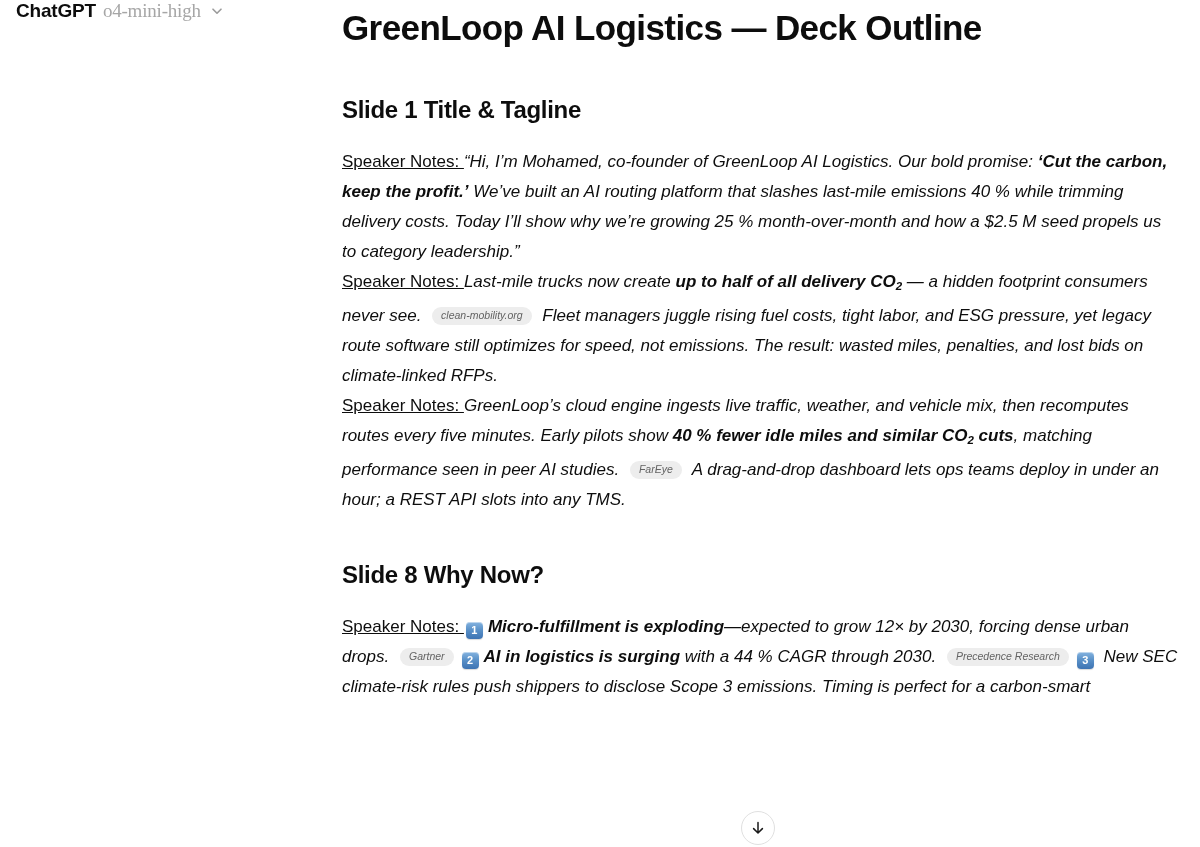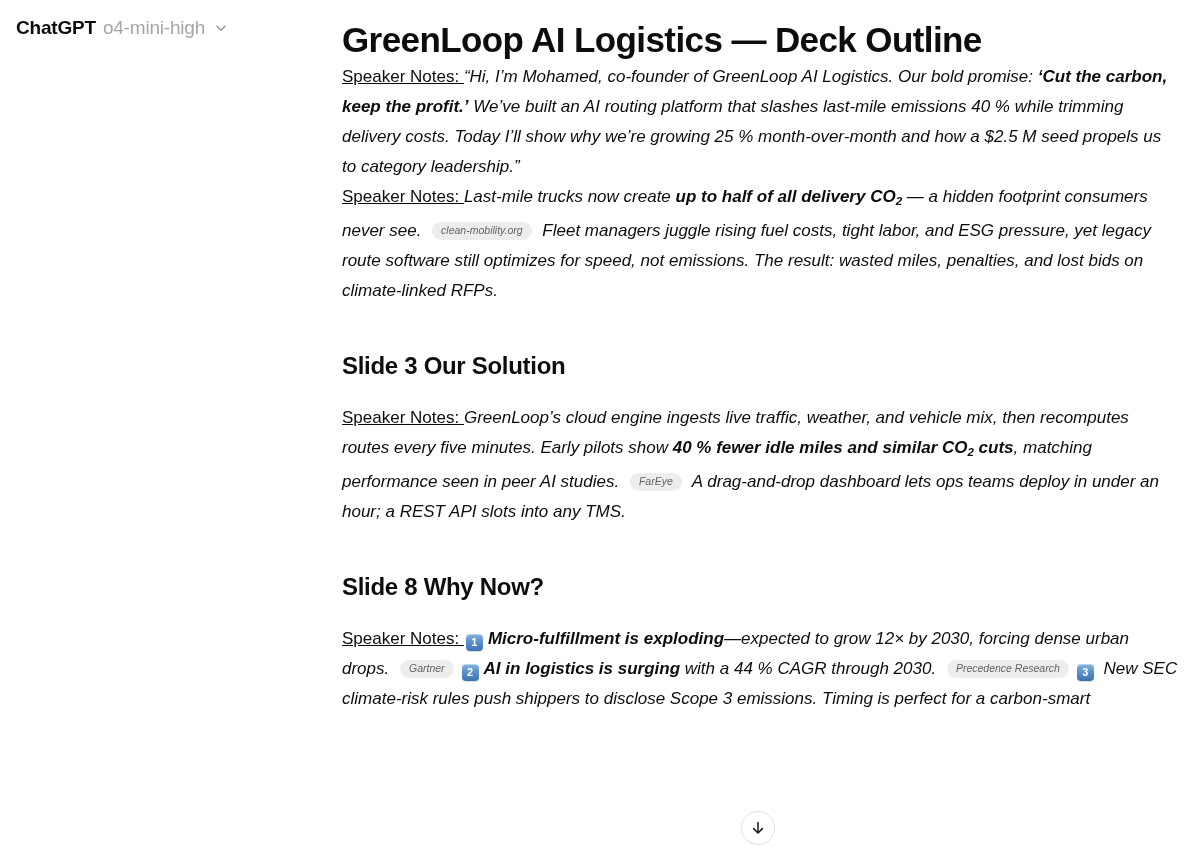--- a/index.html
+++ b/index.html
@@ -10,40 +10,40 @@
     color: #0d0d0d;
     font-family: "Liberation Sans", sans-serif;
     position: relative;
     overflow: hidden;
   }
 
   
   .top-bar {
     position: absolute; top: 0; left: 0;
     height: 56px;
-    display: flex; align-items: center;
+    display: flex; align-items: flex-start;
     padding: 0 16px;
   }
   .model-selector {
     display: flex; align-items: baseline; gap: 7px;
     cursor: pointer;
   }
   .app-name { font-size: 19px; font-weight: 700; color: #0d0d0d; letter-spacing: -0.2px; }
-  .model-name { font-size: 19px; font-weight: 400; color: #a6a6a6; letter-spacing: -0.2px; }
+  .model-name { font-size: 19px; font-weight: 400; color: #a6a6a6; letter-spacing: -0.2px; font-family: Liberation Serif, serif; }
   .chevron-wrap { align-self: center; display: flex; margin-left: 2px; }
 
   
   .content {
     position: absolute;
     left: 342px; top: 0;
     width: 836px;
   }
   .doc-title {
     margin: 0;
-    padding-top: 18px;
+    padding-top: 6px;
     font-size: 35px;
     line-height: 44px;
     font-weight: 700;
     letter-spacing: -0.6px;
     color: #0d0d0d;
   }
   .slide-heading {
     margin: 44px 0 22px 0;
     font-size: 24px;
     line-height: 31px;
@@ -122,23 +122,23 @@
       <svg width="14" height="14" viewBox="0 0 14 14" fill="none">
         <path d="M3 5.2 L7 9.2 L11 5.2" stroke="#9b9b9b" stroke-width="1.6" stroke-linecap="round" stroke-linejoin="round"></path>
       </svg>
     </span>
   </div>
 </div>
 
 <div class="content">
   <h1 class="doc-title">GreenLoop AI Logistics — Deck Outline</h1>
   <div id="slides">
+      <h2 class="slide-heading">Slide 1 Title &amp; Tagline</h2>
       <p class="speaker-notes"><span class="seg-label">Speaker Notes: </span><span class="seg-text">“Hi, I’m Mohamed, co-founder of GreenLoop AI Logistics. Our bold promise: </span><span class="seg-bold">‘Cut the carbon, keep the profit.’</span><span class="seg-text"> We’ve built an AI routing platform that slashes last-mile emissions 40 % while trimming delivery costs. Today I’ll show why we’re growing 25 % month-over-month and how a $2.5 M seed propels us to category leadership.”</span></p>
       <p class="speaker-notes"><span class="seg-label">Speaker Notes: </span><span class="seg-text">Last-mile trucks now create </span><span class="seg-bold">up to half of all delivery CO</span><span class="seg-bold-sub">2</span><span class="seg-text"> — a hidden footprint consumers never see. </span><span class="citation-pill">clean-mobility.org</span><span class="seg-text"> Fleet managers juggle rising fuel costs, tight labor, and ESG pressure, yet legacy route software still optimizes for speed, not emissions. The result: wasted miles, penalties, and lost bids on climate-linked RFPs.</span></p>
-      <h2 class="slide-heading">Slide 3 Our Solution</h2>
       <p class="speaker-notes"><span class="seg-label">Speaker Notes: </span><span class="seg-text">GreenLoop’s cloud engine ingests live traffic, weather, and vehicle mix, then recomputes routes every five minutes. Early pilots show </span><span class="seg-bold">40 % fewer idle miles and similar CO</span><span class="seg-bold-sub">2</span><span class="seg-bold"> cuts</span><span class="seg-text">, matching performance seen in peer AI studies. </span><span class="citation-pill">FarEye</span><span class="seg-text"> A drag-and-drop dashboard lets ops teams deploy in under an hour; a REST API slots into any TMS.</span></p>
       <h2 class="slide-heading">Slide 8 Why Now?</h2>
       <p class="speaker-notes"><span class="seg-label">Speaker Notes: </span><span class="keycap-badge">1</span><span class="seg-bold">Micro-fulfillment is exploding</span><span class="seg-text">—expected to grow 12× by 2030, forcing dense urban drops. </span><span class="citation-pill">Gartner</span><span class="keycap-badge">2</span><span class="seg-bold">AI in logistics is surging</span><span class="seg-text"> with a 44 % CAGR through 2030. </span><span class="citation-pill">Precedence Research</span><span class="keycap-badge">3</span><span class="seg-text"> New SEC climate-risk rules push shippers to disclose Scope 3 emissions. Timing is perfect for a carbon-smart</span></p>
     </div>
 </div>
 
 <button class="scroll-btn">
   <span style="display:flex;">
     <svg width="16" height="16" viewBox="0 0 16 16" fill="none">
       <path d="M8 2.5 V12.5 M3.6 8.6 L8 13 L12.4 8.6" stroke="#1a1a1a" stroke-width="1.5" stroke-linecap="round" stroke-linejoin="round"></path>

